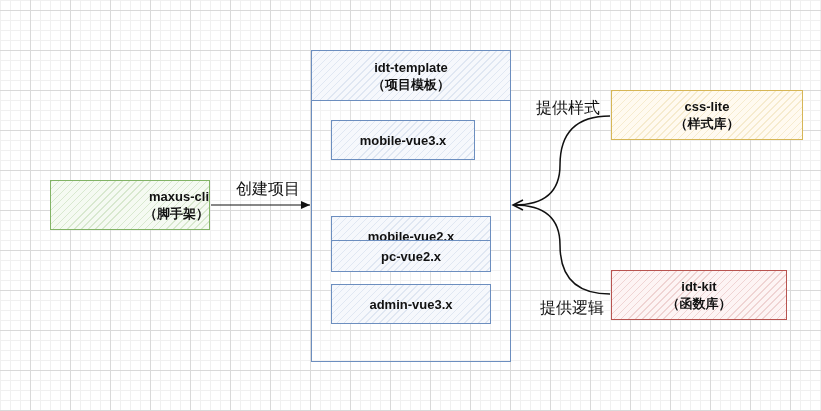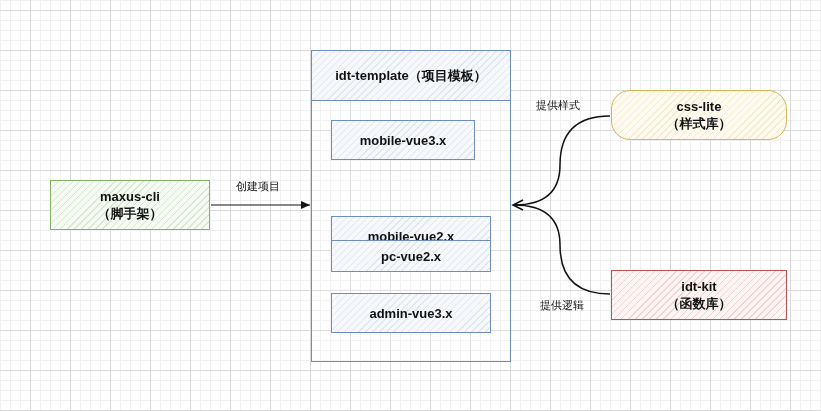--- a/index.html
+++ b/index.html
@@ -20,42 +20,43 @@
     display: flex; flex-direction: column; align-items: center; justify-content: center;
     font-weight: bold; font-size: 13px; color: #111; text-align: center; line-height: 17px;
   }
   .hatch-blue {
     background: repeating-linear-gradient(135deg, rgba(108,142,191,0.16) 0 1px, transparent 1px 5px), #f6f8fc;
     border: 1.5px solid #6c8ebf;
   }
   .hatch-green {
     background: repeating-linear-gradient(135deg, rgba(130,179,102,0.25) 0 1px, transparent 1px 5px), #f5faf2;
     border: 1.5px solid #82b366;
+    align-items: flex-end;
   }
   .hatch-yellow {
     background: repeating-linear-gradient(135deg, rgba(214,182,86,0.22) 0 1px, transparent 1px 5px), #fffaf0;
     border: 1.5px solid #d6b656;
   }
   .hatch-red {
     background: repeating-linear-gradient(135deg, rgba(184,84,80,0.2) 0 1px, transparent 1px 5px), #fdf4f4;
     border: 1.5px solid #b85450;
   }
   .container {
     position: absolute; left: 311px; top: 50px; width: 200px; height: 312px;
     border: 1.5px solid #6c8ebf; box-sizing: border-box; background: rgba(255,255,255,0.15);
   }
   .container-header {
     position: absolute; left: 0; top: 0; right: 0; height: 50px;
     border-bottom: 1.5px solid #6c8ebf; box-sizing: border-box;
-    display: flex; flex-direction: row; align-items: center; justify-content: center;
+    display: flex; flex-direction: column; align-items: center; justify-content: center;
     font-weight: bold; font-size: 13px; line-height: 17px; color: #111;
     background: repeating-linear-gradient(135deg, rgba(108,142,191,0.16) 0 1px, transparent 1px 5px), #f6f8fc;
   }
   .label {
-    position: absolute; font-size: 11px; color: #111; white-space: nowrap;
+    position: absolute; font-size: 16px; color: #111; white-space: nowrap;
   }
   svg.edges { position: absolute; left: 0; top: 0; }
 </style>
 </head>
 <body>
 
 <svg class="edges" width="821" height="411">
   <defs>
     <marker id="arrow" markerWidth="10" markerHeight="10" refX="9" refY="5" orient="auto" markerUnits="userSpaceOnUse">
       <path d="M0,1 L9,5 L0,9 Z" fill="#111"></path>
@@ -79,30 +80,30 @@
 
 <div class="box hatch-blue" style="left:331px; top:120px; width:144px; height:40px;">
   <span>mobile-vue3.x</span>
 </div>
 <div class="box hatch-blue" style="left:331px; top:180px; width:160px; height:40px;margin-top:36px;">
   <span>mobile-vue2.x</span>
 </div>
 <div class="box hatch-blue" style="left:331px; top:240px; width:160px; height:32px;">
   <span>pc-vue2.x</span>
 </div>
-<div class="box hatch-blue" style="left:331px; top:293px; width:160px; height:40px;">
+<div class="box hatch-blue" style="left:331px; top:284px; width:160px; height:40px;">
   <span>admin-vue3.x</span>
 </div>
 
 <div class="box hatch-green" style="left:50px; top:180px; width:160px; height:50px;">
   <span>maxus-cli</span>
   <span>（脚手架）</span>
 </div>
 
-<div class="box hatch-yellow" style="left:611px; top:90px; width:176px; height:50px;border-radius:19px;">
+<div class="box hatch-yellow" style="left:611px; top:90px; width:192px; height:50px;">
   <span>css-lite</span>
   <span>（样式库）</span>
 </div>
 
 <div class="box hatch-red" style="left:611px; top:270px; width:176px; height:50px;">
   <span>idt-kit</span>
   <span>（函数库）</span>
 </div>
 
 <span class="label" style="left:236px; top:179px;">创建项目</span>

